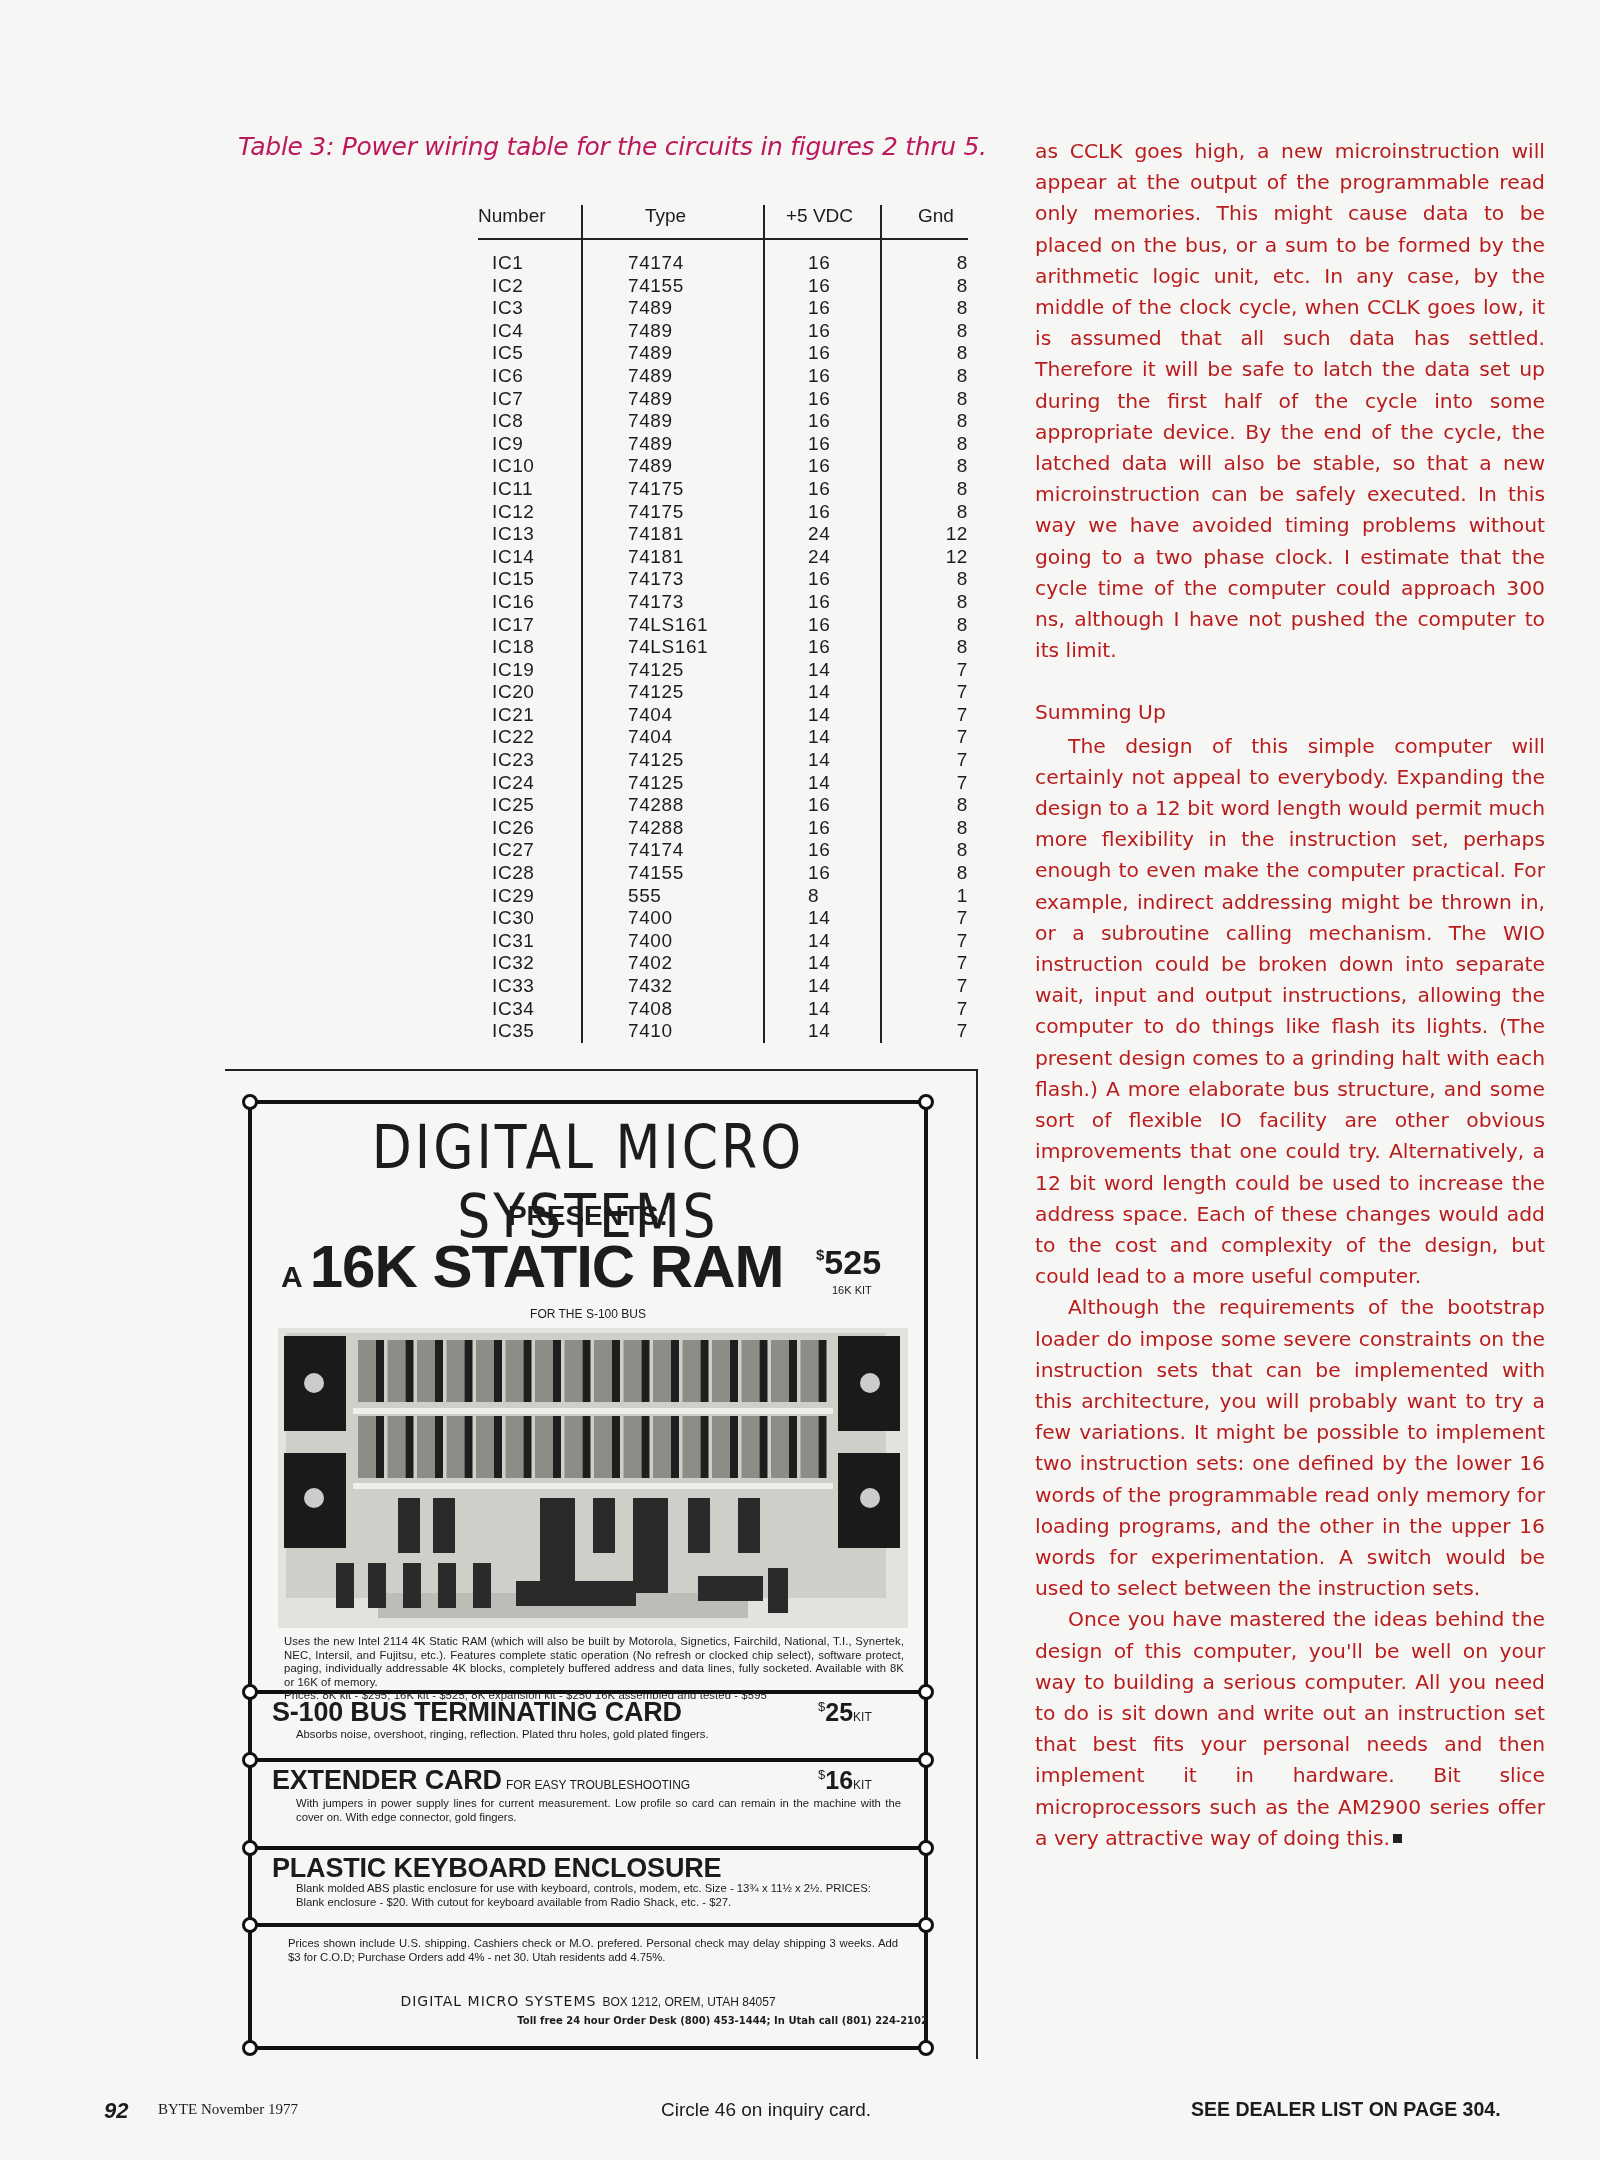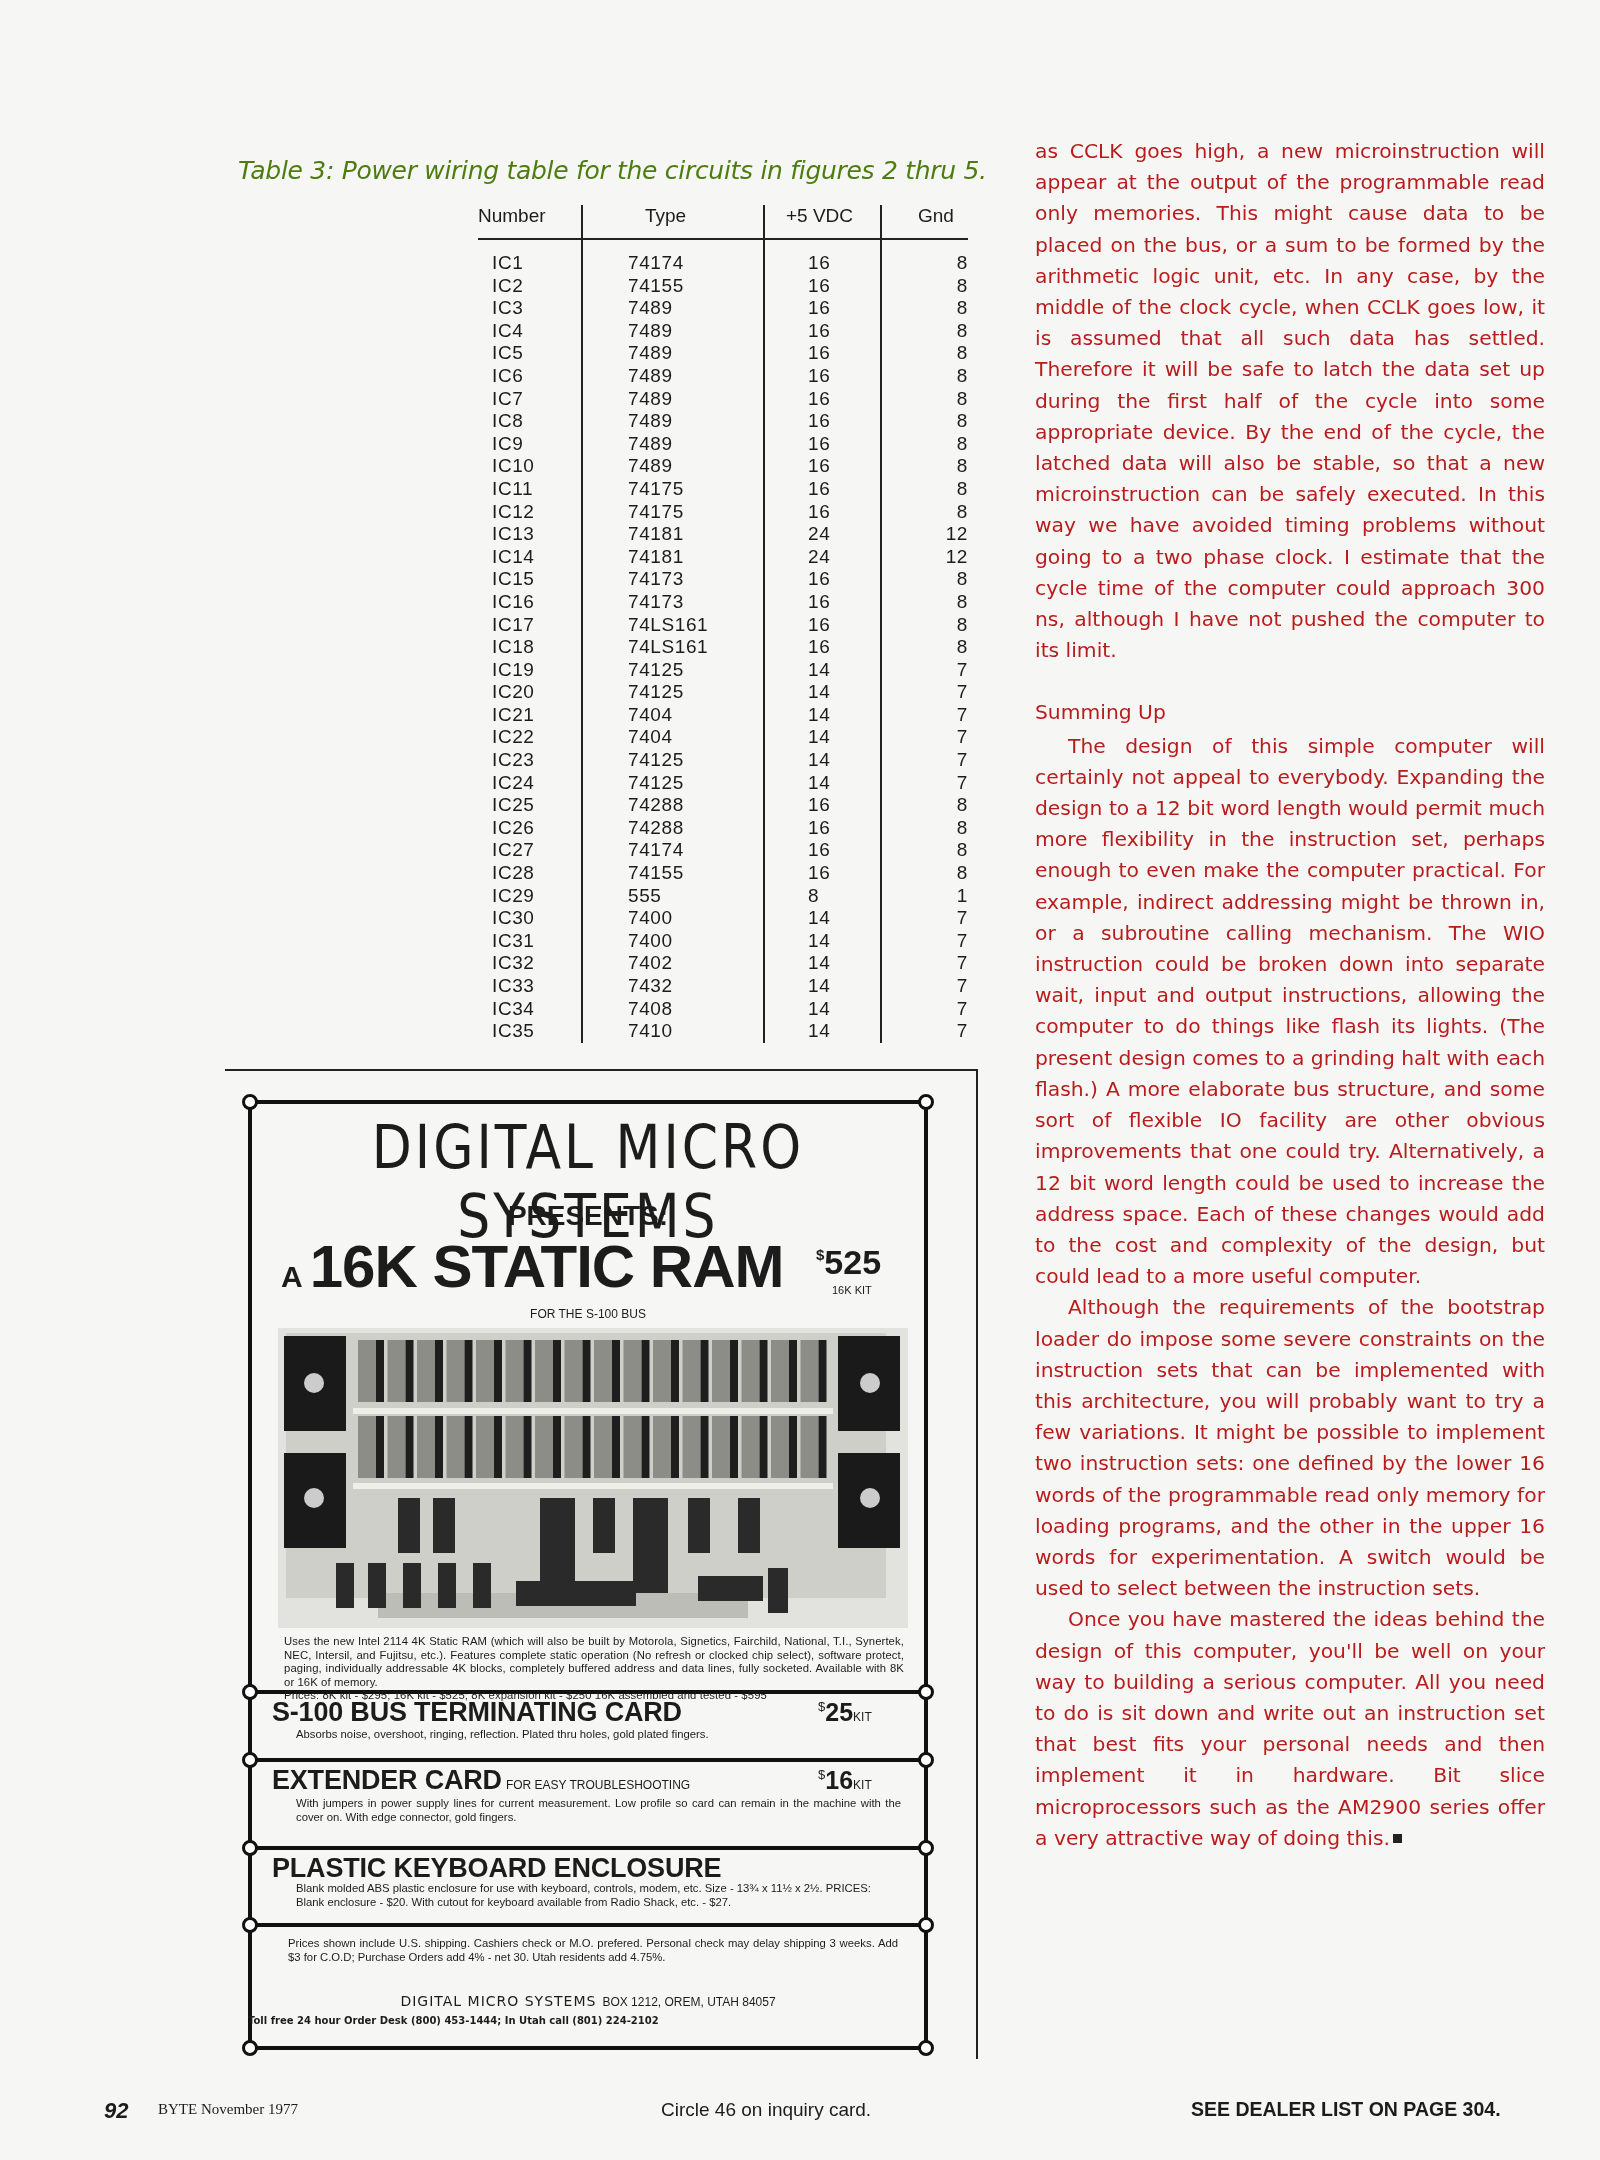--- a/index.html
+++ b/index.html
@@ -5,22 +5,22 @@
   html, body { margin: 0; padding: 0; }
   body {
     width: 1600px; height: 2160px; position: relative; overflow: hidden;
     background: #f6f6f4; color: #1c1c1c;
     font-family: "DejaVu Sans", sans-serif;
   }
   .abs { position: absolute; }
 
   
   .caption {
-    left: 238px; top: 156px; width: 760px;
-    font-style: italic; font-size: 25px; color: #4d7c0f;
+    left: 238px; top: 132px; width: 760px;
+    font-style: italic; font-size: 25px; color: #be185d;
     font-family: "DejaVu Sans", sans-serif; letter-spacing: -0.3px;
   }
   .tbl { left: 478px; top: 205px; width: 490px; }
   .thead { position: relative; height: 33px; border-bottom: 2px solid #222;
     font-family: "Liberation Sans", sans-serif; font-size: 19px; }
   .thead span, .trow span { position: absolute; }
   .col-num { left: 0; }
   .col-type-h { left: 167px; }
   .col-vdc-h { left: 308px; }
   .col-gnd-h { left: 440px; }
@@ -74,21 +74,21 @@
   .prod-price sup { font-size: 13px; vertical-align: 10px; font-weight: normal; }
   .prod-price small { font-size: 12px; font-weight: normal; }
   .prod-desc { position: absolute; font-family: "Liberation Sans", sans-serif; font-size: 11.3px;
     line-height: 13.5px; }
 
   .terms { position: absolute; left: 40px; top: 837px; width: 610px; text-align: justify;
     font-family: "Liberation Sans", sans-serif; font-size: 11.3px; line-height: 13.5px; }
   .address { position: absolute; left: 0; width: 680px; top: 893px; text-align: center;
     font-family: "Liberation Sans", sans-serif; font-size: 12px; }
   .address .bsm { font-family: "DejaVu Sans", sans-serif; font-size: 14px; letter-spacing: 1px; margin-right: 6px; }
-  .phone { position: absolute; left: 0; width: 680px; top: 915px; text-align: left;
+  .phone { position: absolute; left: 0; width: 680px; top: 915px; text-align: right;
     font-family: "DejaVu Sans", sans-serif; font-weight: bold; font-size: 10px; }
 
   
   .col-right { left: 1035px; top: 136px; width: 510px;
     font-family: "DejaVu Sans", sans-serif; font-size: 20.3px; line-height: 31.2px;
     text-align: justify; color: #b91c1c; }
   .col-right p { margin: 0; }
   .col-right .indent { text-indent: 33px; }
   .col-right .heading { margin-top: 31px; margin-bottom: 2px; font-size: 20.3px; }
   .endmark { display: inline-block; width: 9px; height: 9px; background: #222; margin-left: 3px; vertical-align: 2px; }

